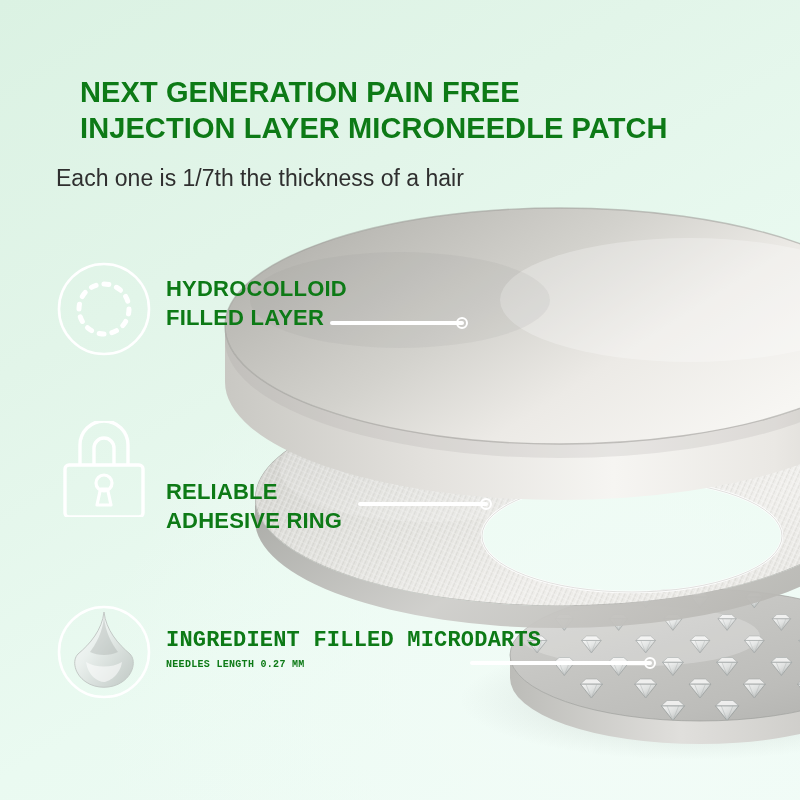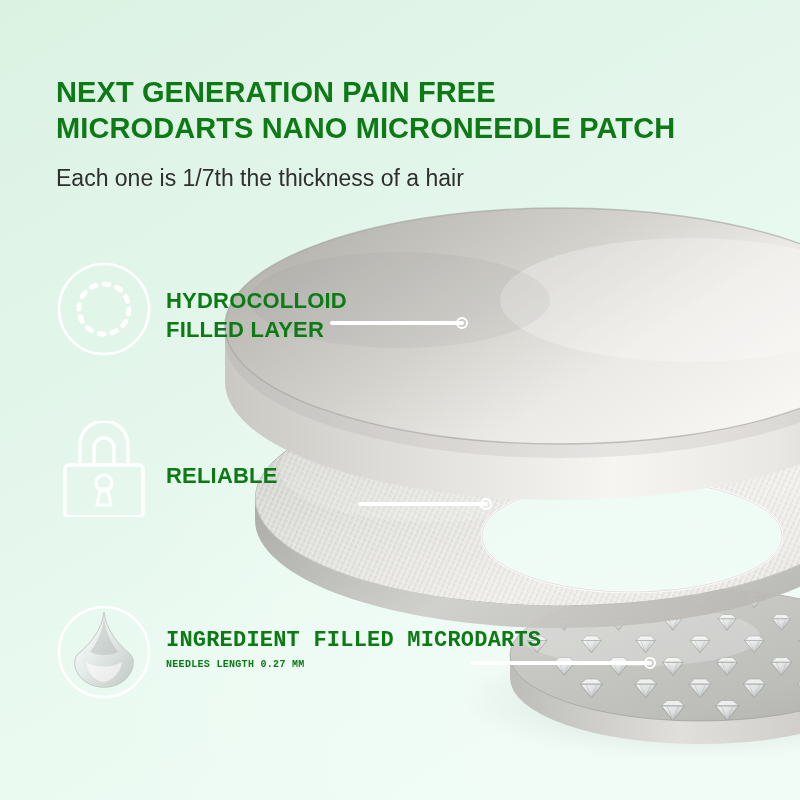--- a/index.html
+++ b/index.html
@@ -23,20 +23,21 @@
     position:absolute; left:56px; top:74px;
     width:640px;
   }
   .headline .h-line {
     color:#0d7a16;
     font-size:29px;
     font-weight:bold;
     letter-spacing:0.1px;
     line-height:36px;
     white-space:nowrap;
+    margin-left:24px;
   }
   .subhead {
     position:absolute; left:56px; top:163px;
     color:#2f2f2f;
     font-size:23px;
     line-height:30px;
     white-space:nowrap;
   }
 
   
@@ -57,23 +58,23 @@
   .feature .fsub {
     color:#0d7a16;
     font-size:10px;
     font-weight:bold;
     letter-spacing:0.3px;
     line-height:20px;
     white-space:nowrap;
   }
 
   #feature-0 { left:56px; top:261px; }
-  #feature-0 .ftext { top:25px; }
+  #feature-0 .ftext { top:13px; }
   #feature-1 { left:56px; top:421px; }
-  #feature-1 .ftext { top:40px; }
+  #feature-1 .ftext { top:56px; }
   #feature-2 { left:56px; top:604px; }
   #feature-2 .ftext { top:22px;font-family:Liberation Mono, monospace; }
 
   
   .leader { position:absolute; height:4px; }
   .leader .lline {
     position:absolute; left:0; top:0;
     height:4px; width:100%;
     background:#ffffff;
     border-radius:2px;
@@ -371,21 +372,21 @@
 
       <ellipse cx="560" cy="326" rx="335" ry="118" fill="none" stroke="#9a9995" stroke-width="1.4" opacity="0.55"></ellipse>
 
       <ellipse cx="690" cy="300" rx="190" ry="62" fill="#ffffff" opacity="0.28"></ellipse>
       <ellipse cx="400" cy="300" rx="150" ry="48" fill="#8e8d89" opacity="0.10"></ellipse>
     </g>
   </svg>
 
   <div class="headline">
     <div class="h-line">NEXT GENERATION PAIN FREE</div>
-    <div class="h-line">MICRODARTS NANO MICRONEEDLE PATCH</div>
+    <div class="h-line">INJECTION LAYER MICRONEEDLE PATCH</div>
   </div>
   <div class="subhead">Each one is 1/7th the thickness of a hair</div>
 
   <div class="feature" id="feature-0">
     <div class="icon-wrap">
       <svg viewBox="0 0 96 96" width="96" height="96">
         <circle cx="48" cy="48" r="45" fill="none" stroke="#ffffff" stroke-width="2.6"></circle>
         <circle cx="48" cy="48" r="25" fill="none" stroke="#ffffff" stroke-width="5" stroke-linecap="round" stroke-dasharray="5 8"></circle>
       </svg>
     </div>
@@ -404,20 +405,21 @@
         <path d="M38 44 L38 27 A10 10 0 0 1 58 27 L58 44" fill="none" stroke="#ffffff" stroke-width="3.4"></path>
 
         <rect x="9" y="44" width="78" height="52" rx="4" fill="none" stroke="#ffffff" stroke-width="3.4"></rect>
 
         <circle cx="48" cy="62" r="8" fill="none" stroke="#ffffff" stroke-width="3.2"></circle>
         <path d="M44.5 68 L41 84 L55 84 L51.5 68 Z" fill="none" stroke="#ffffff" stroke-width="3.2" stroke-linejoin="round"></path>
       </svg>
     </div>
     <div class="ftext">
       <div class="flabel">RELIABLE</div>
+      <div class="flabel">ADHESIVE RING</div>
     </div>
   </div>
 
   <div class="feature" id="feature-2">
     <div class="icon-wrap">
       <svg viewBox="0 0 96 96" width="96" height="96">
         <defs>
           <linearGradient id="dartIconG" x1="0" y1="0" x2="1" y2="1">
             <stop offset="0%" stop-color="#ffffff" stop-opacity="0.98"></stop>
             <stop offset="40%" stop-color="#e9eeec" stop-opacity="0.9"></stop>

